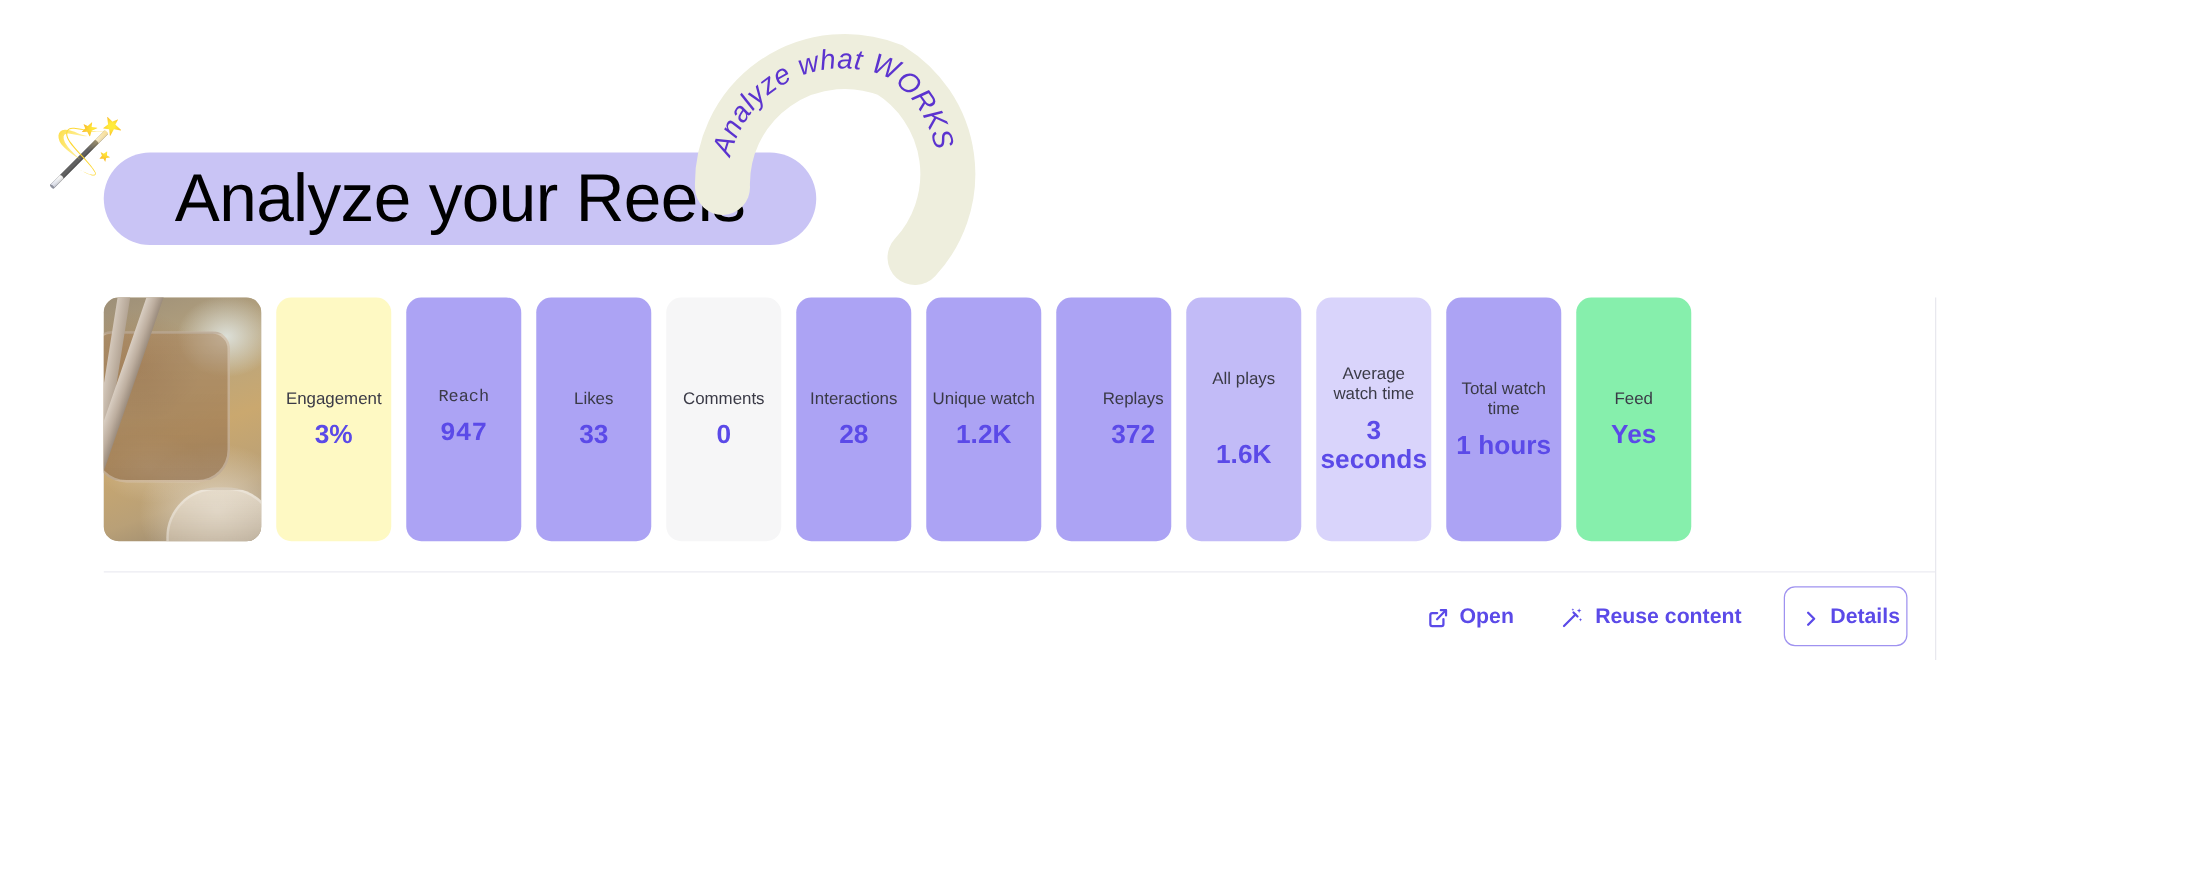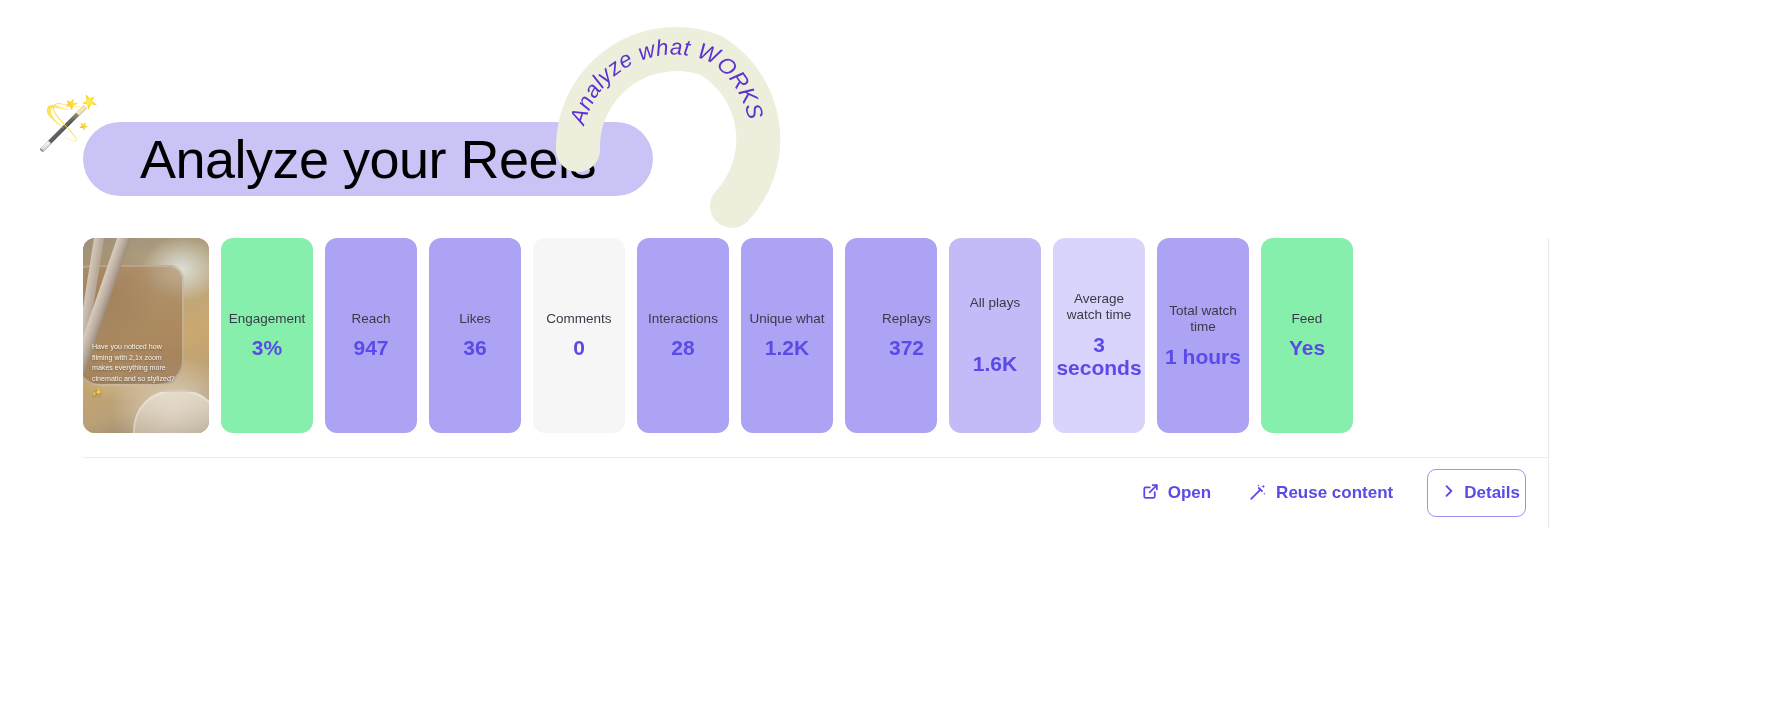--- a/index.html
+++ b/index.html
@@ -131,21 +131,21 @@
 
   
   .footer {
     position:absolute; left:83px; top:457px;
     width:1465px; height:71px;
     border-top:1px solid #ececf2;
     display:flex; align-items:center; justify-content:flex-end;
     gap:26px; padding-right:22px;
   }
   .action-btn {
-    display:flex; align-items:flex-start; gap:9px;
+    display:flex; align-items:flex-end; gap:9px;
     color:#5b4ae8; font-size:17px; font-weight:600;
     background:transparent; border:none; cursor:pointer;
     padding:8px 6px; border-radius:8px;
     font-family:"Liberation Sans", sans-serif;
   }
   .action-btn.outlined {
     border:1.6px solid #9f92f0;
     border-radius:9px;
     padding:13px 5px 13px 15px;
     margin-left:2px;
@@ -183,46 +183,39 @@
   <div class="panel">
 
     <div class="metrics-row">
 
       <div class="thumb">
         <div class="thumb-img"></div>
         <div class="thumb-glass"></div>
         <div class="thumb-straw2"></div>
         <div class="thumb-straw"></div>
         <div class="thumb-glass2"></div>
-        <div class="thumb-caption">
-          <div>Have you noticed how</div>
-          <div>filming with 2,1x zoom</div>
-          <div>makes everything more</div>
-          <div>cinematic and so stylized?</div>
-          <span class="spark">✨</span>
-        </div>
       </div>
 
-      <div id="cards-host" style="display:contents"><div class="metric-card" style="background: #86efac; border-radius: 12px;">
+      <div id="cards-host" style="display:contents"><div class="metric-card" style="background: #fef9c3; border-radius: 12px;">
             <div class="metric-label">Engagement</div>
             <div class="metric-value">3%</div>
-          </div><div class="metric-card" style="background: rgb(172, 163, 244);">
+          </div><div class="metric-card" style="background: rgb(172, 163, 244); font-family: Liberation Mono, monospace;">
             <div class="metric-label">Reach</div>
             <div class="metric-value">947</div>
           </div><div class="metric-card" style="background: rgb(172, 163, 244);">
             <div class="metric-label">Likes</div>
-            <div class="metric-value">36</div>
+            <div class="metric-value">33</div>
           </div><div class="metric-card" style="background: rgb(246, 246, 247);">
             <div class="metric-label">Comments</div>
             <div class="metric-value">0</div>
           </div><div class="metric-card" style="background: rgb(172, 163, 244);">
             <div class="metric-label">Interactions</div>
             <div class="metric-value">28</div>
           </div><div class="metric-card" style="background: rgb(172, 163, 244);">
-            <div class="metric-label">Unique what</div>
+            <div class="metric-label">Unique watch</div>
             <div class="metric-value">1.2K</div>
           </div><div class="metric-card" style="background: rgb(172, 163, 244); padding-left: 36px;">
             <div class="metric-label">Replays</div>
             <div class="metric-value">372</div>
           </div><div class="metric-card" style="background: rgb(194, 187, 247); gap: 32px;">
             <div class="metric-label">All plays</div>
             <div class="metric-value">1.6K</div>
           </div><div class="metric-card" style="background: rgb(217, 212, 251);">
             <div class="metric-label">Average watch time</div>
             <div class="metric-value">3 seconds</div>

